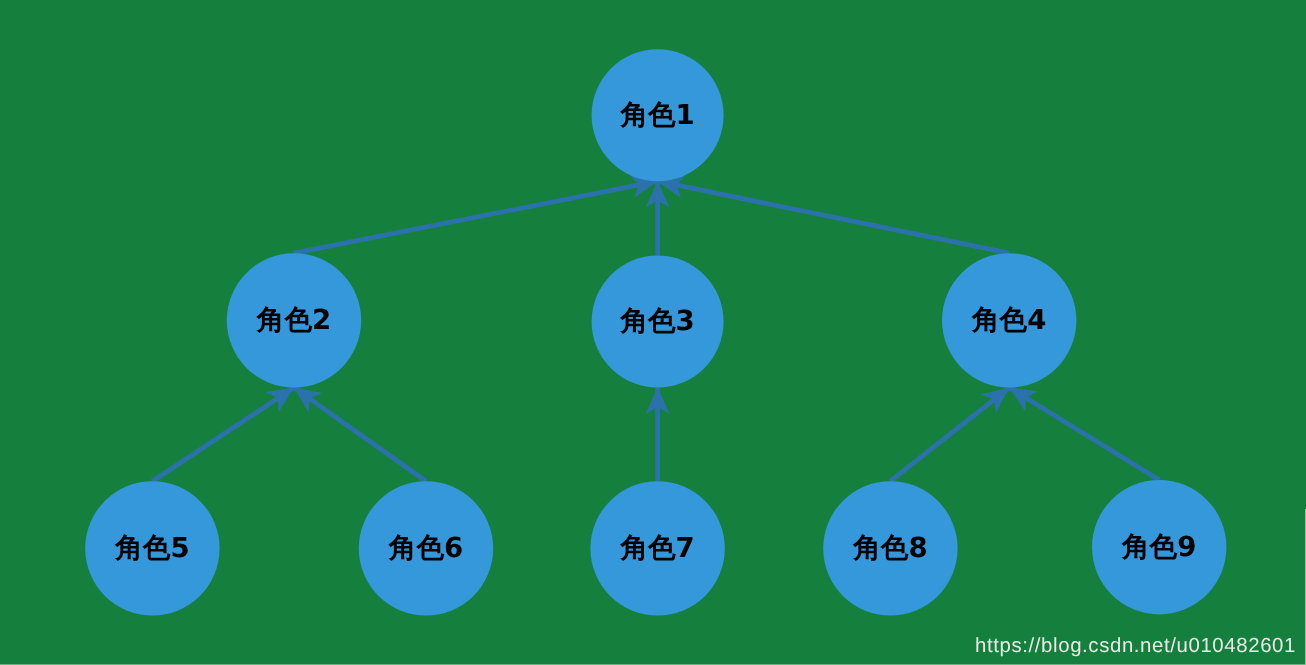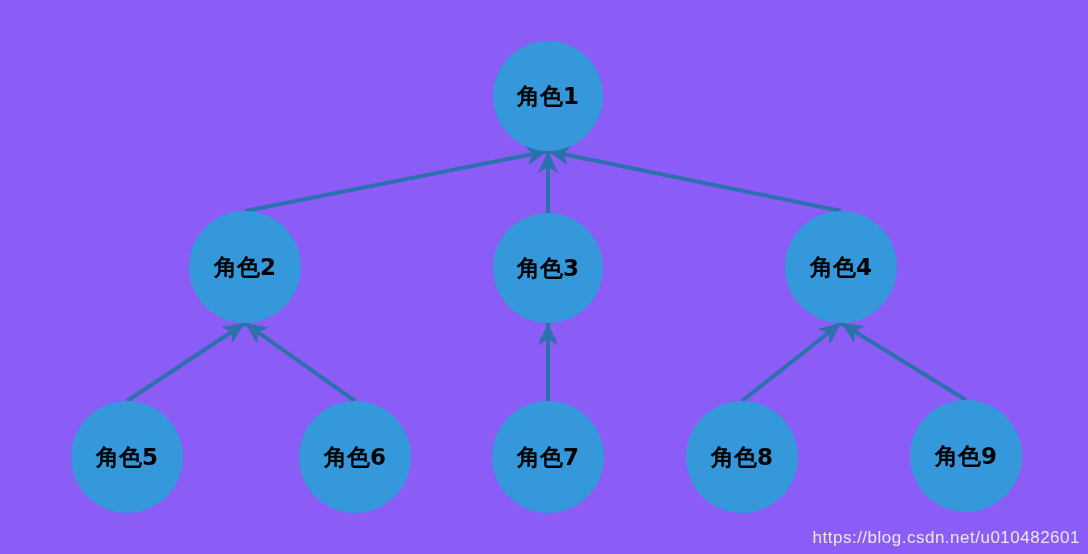--- a/index.html
+++ b/index.html
@@ -8,21 +8,21 @@
     width: 1088px;
     height: 554px;
     background: #ffffff;
     overflow: hidden;
     font-family: "DejaVu Sans", "Liberation Sans", sans-serif;
   }
   .stage {
     position: relative;
     width: 1088px;
     height: 554px;
-    background: #8b5cf6;
+    background: #15803d;
   }
   svg.diagram {
     position: absolute;
     left: 0;
     top: 0;
   }
   .node-label {
     font-weight: bold;
     font-size: 23px;
     fill: #000000;

